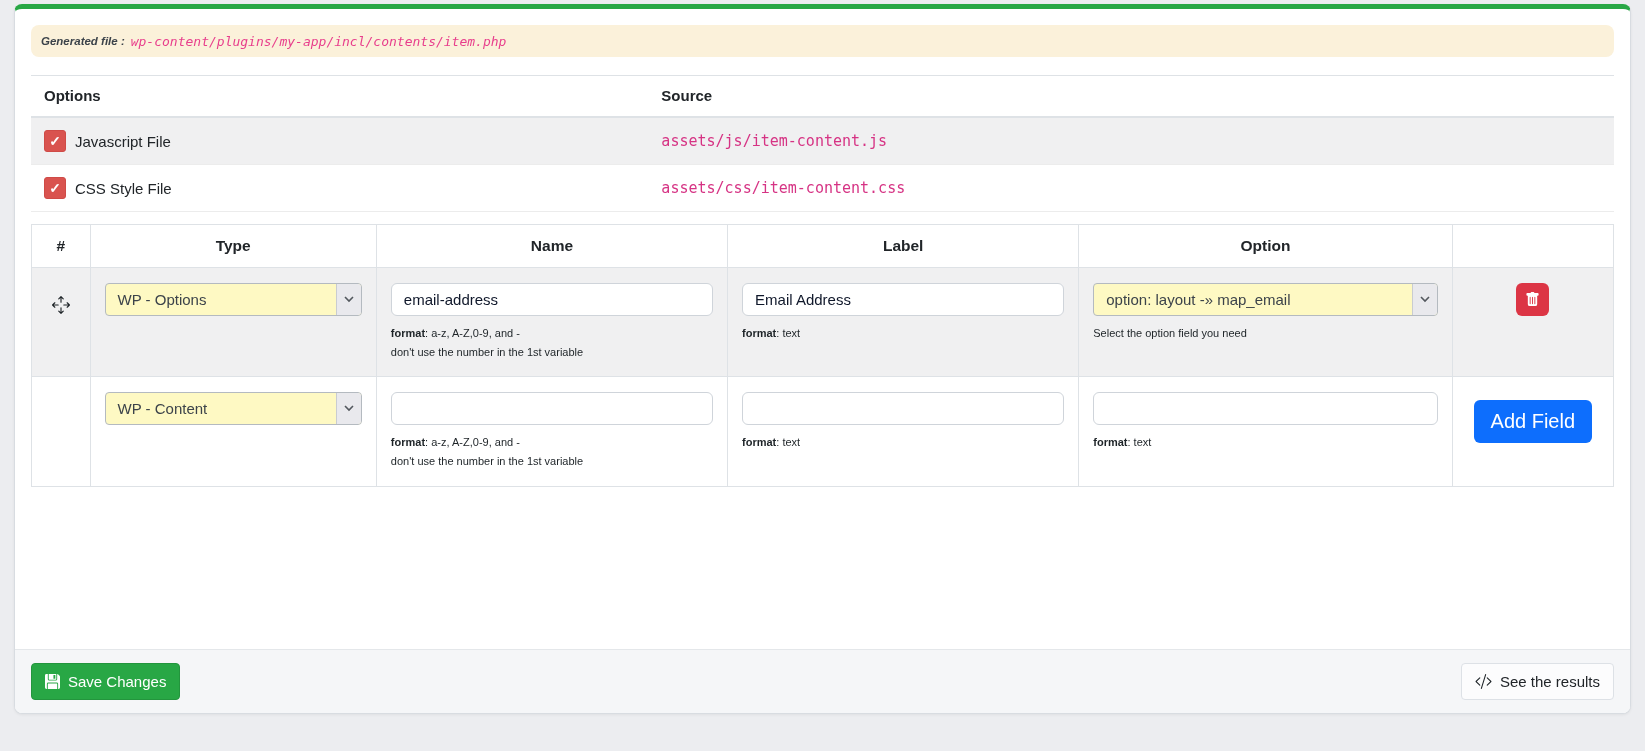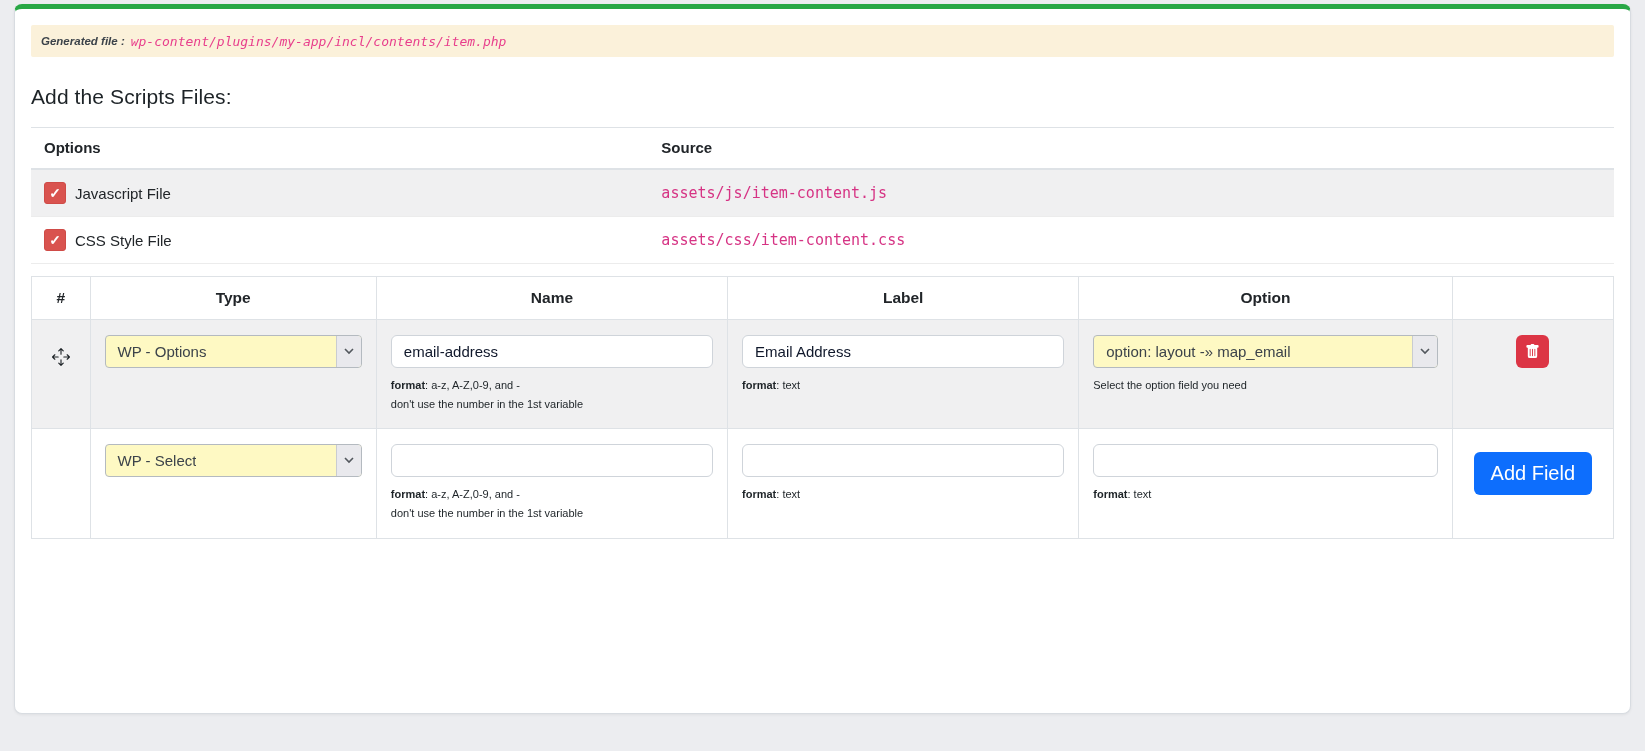--- a/index.html
+++ b/index.html
@@ -31,21 +31,21 @@
   .panel-title { display:flex; align-items:center; gap:9px; font-size:18px; color:#32373c; }
   .funnel { width:17px; height:17px; fill:#1d2327; }
   .collapse-btn {
     border:none; background:transparent; cursor:pointer;
     width:24px; height:20px; display:flex; align-items:center; justify-content:center;
   }
   .collapse-btn .dash { width:13px; height:3px; background:#9aa1a9; border-radius:1px; }
   
   .card-body { flex:1 1 auto; padding:16px; overflow:hidden; }
   .notice {
-    height:32px; background:#fbf1da; border-radius:2px;
+    height:32px; background:#fbf1da; border-radius:8px;
     display:flex; align-items:center; padding:0 10px;
     font-size:11.5px; font-style:italic;
   }
   .notice .lbl { font-weight:bold; color:#3c434a; }
   .notice .path { font-family:"DejaVu Sans Mono", monospace; color:#e83e8c; margin-left:6px; font-size:13px; }
   h4.section { font-size:21px; font-weight:500; color:#1d2327; letter-spacing:.1px; }
   .h-scripts { margin:28px 0 0 0; }
   .h-codes  { margin:30px 0 0 0; }
   
   table { border-collapse:collapse; width:100%; }
@@ -132,21 +132,20 @@
 <div class="card">
 
 
   <div class="card-body">
 
     <div class="notice">
       <span class="lbl">Generated file :</span>
       <span class="path">wp-content/plugins/my-app/incl/contents/item.php</span>
     </div>
 
-    <h4 class="section h-scripts">Add the Scripts Files:</h4>
 
     <table class="tbl-scripts">
       <colgroup>
           <col style="width:39%">
           <col style="width:61%">
         </colgroup>
       <thead>
         <tr>
           <th>Options</th>
           <th>Source</th>
@@ -244,21 +243,21 @@
                   <path d="M2.5 1a1 1 0 0 0-1 1v1a1 1 0 0 0 1 1H3v9a2 2 0 0 0 2 2h6a2 2 0 0 0 2-2V4h.5a1 1 0 0 0 1-1V2a1 1 0 0 0-1-1H10a1 1 0 0 0-1-1H7a1 1 0 0 0-1 1H2.5zm3 4a.5.5 0 0 1 .5.5v7a.5.5 0 0 1-1 0v-7a.5.5 0 0 1 .5-.5zM8 5a.5.5 0 0 1 .5.5v7a.5.5 0 0 1-1 0v-7A.5.5 0 0 1 8 5zm3 .5v7a.5.5 0 0 1-1 0v-7a.5.5 0 0 1 1 0z"></path>
                 </svg>
             </button>
           </td>
         </tr>
 
         <tr class="row-b">
           <td></td>
           <td>
             <div class="sel">
-              <span class="sel-text">WP - Select</span>
+              <span class="sel-text">WP - Content</span>
               <span class="arrow">
                   <svg viewBox="0 0 10 7">
                     <path d="M1 1l4 4 4-4"></path>
                   </svg>
                 </span>
             </div>
           </td>
           <td>
             <input class="txt" type="text" value="" style="">
             <div class="hint">
@@ -279,14 +278,28 @@
             </div>
           </td>
           <td>
             <button class="add-btn">Add Field</button>
           </td>
         </tr>
       </tbody>
     </table>
   </div>
 
+  <div class="card-footer">
+    <button class="save-btn">
+      <svg viewBox="0 0 16 16">
+          <path d="M0 1.5A1.5 1.5 0 0 1 1.5 0H3v5.5A1.5 1.5 0 0 0 4.5 7h7A1.5 1.5 0 0 0 13 5.5V0h.086a1.5 1.5 0 0 1 1.06.44l1.415 1.414A1.5 1.5 0 0 1 16 2.914V14.5a1.5 1.5 0 0 1-1.5 1.5H14v-5.5A1.5 1.5 0 0 0 12.5 9h-9A1.5 1.5 0 0 0 2 10.5V16h-.5A1.5 1.5 0 0 1 0 14.5v-13z M3 16h10v-5.5a.5.5 0 0 0-.5-.5h-9a.5.5 0 0 0-.5.5V16z M12 0H4v5.5a.5.5 0 0 0 .5.5h7a.5.5 0 0 0 .5-.5V0z M9 1h2v4H9V1z"></path>
+        </svg>
+      <span>Save Changes</span>
+    </button>
+    <button class="results-btn">
+      <svg viewBox="0 0 16 16">
+          <path d="M10.478 1.647a.5.5 0 1 0-.956-.294l-4 13a.5.5 0 0 0 .956.294l4-13zM4.854 4.146a.5.5 0 0 1 0 .708L1.707 8l3.147 3.146a.5.5 0 0 1-.708.708l-3.5-3.5a.5.5 0 0 1 0-.708l3.5-3.5a.5.5 0 0 1 .708 0zm6.292 0a.5.5 0 0 0 0 .708L14.293 8l-3.147 3.146a.5.5 0 0 0 .708.708l3.5-3.5a.5.5 0 0 0 0-.708l-3.5-3.5a.5.5 0 0 0-.708 0z"></path>
+        </svg>
+      <span>See the results</span>
+    </button>
+  </div>
 
 </div>
 
 </body></html>

